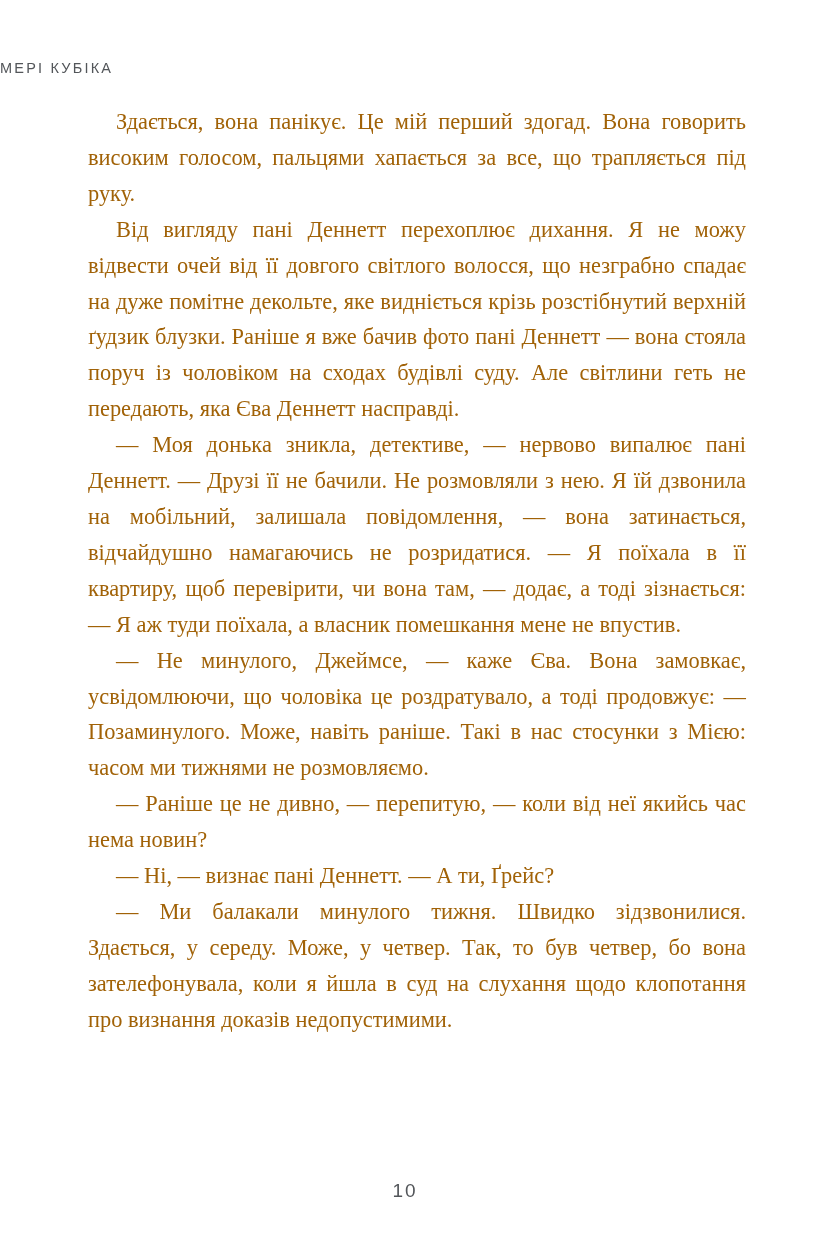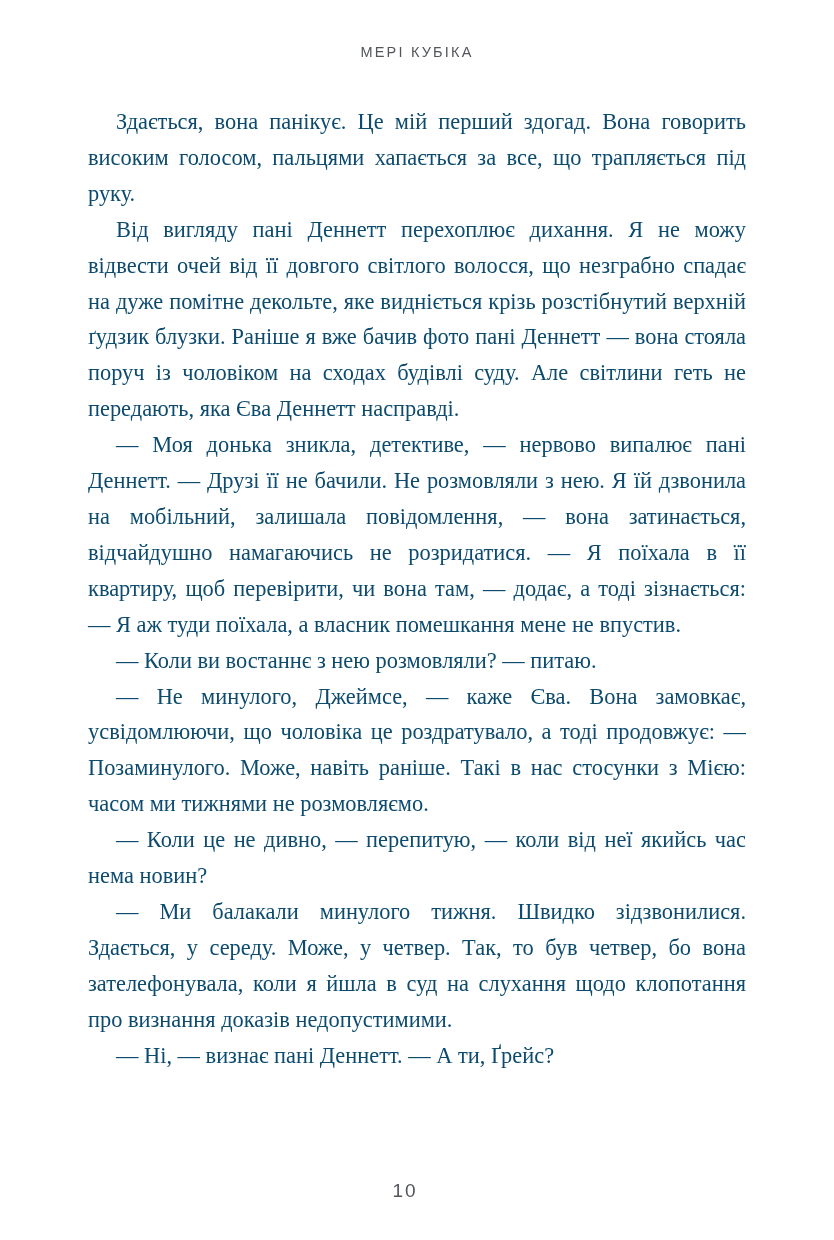--- a/index.html
+++ b/index.html
@@ -15,39 +15,39 @@
     position: relative;
   }
   .page {
     position: relative;
     width: 834px;
     height: 1240px;
     box-sizing: border-box;
   }
   .running-head {
     position: absolute;
-    top: 44px;
+    top: 60px;
     left: 0;
     width: 834px;
-    text-align: center;
+    text-align: left;
     font-family: "Liberation Sans", "DejaVu Sans", sans-serif;
     font-size: 14.5px;
     letter-spacing: 2.2px;
     color: #53565a;
     font-weight: 400;
     white-space: nowrap;
   }
   .body-text {
     position: absolute;
     top: 104px;
     left: 88px;
     width: 658px;
     font-size: 22.4px;
     line-height: 35.9px;
-    color: #0c4a6e;
+    color: #a16207;
     text-align: justify;
     text-justify: inter-word;
     -webkit-hyphens: none;
     hyphens: none;
   }
   .body-text p {
     margin: 0;
     text-indent: 28px;
     text-align: justify;
   }
@@ -71,22 +71,21 @@
 <body>
 
 <div class="page">
 
   <div class="running-head">МЕРІ КУБІКА</div>
 
   <div class="body-text">
     <p>Здається, вона панікує. Це мій перший здогад. Вона говорить високим голосом, пальцями хапається за все, що трапляється під руку.</p>
     <p>Від вигляду пані Деннетт перехоплює дихання. Я не можу відвести очей від її довгого світлого волосся, що незграбно спадає на дуже помітне декольте, яке видніється крізь розстібнутий верхній ґудзик блузки. Раніше я вже бачив фото пані Деннетт — вона стояла поруч із чоловіком на сходах будівлі суду. Але світлини геть не передають, яка Єва Деннетт насправді.</p>
     <p>— Моя донька зникла, детективе, — нервово випалює пані Деннетт. — Друзі її не бачили. Не розмовляли з нею. Я їй дзвонила на мобільний, залишала повідомлення, — вона затинається, відчайдушно намагаючись не розридатися. — Я поїхала в її квартиру, щоб перевірити, чи вона там, — додає, а тоді зізнається: — Я аж туди поїхала, а власник помешкання мене не впустив.</p>
-    <p>— Коли ви востаннє з нею розмовляли? — питаю.</p>
     <p>— Не минулого, Джеймсе, — каже Єва. Вона замовкає, усвідомлюючи, що чоловіка це роздратувало, а тоді продовжує: — Позаминулого. Може, навіть раніше. Такі в нас стосунки з Мією: часом ми тижнями не розмовляємо.</p>
-    <p>— Коли це не дивно, — перепитую, — коли від неї якийсь час нема новин?</p>
+    <p>— Раніше це не дивно, — перепитую, — коли від неї якийсь час нема новин?</p>
+    <p>— Ні, — визнає пані Деннетт. — А ти, Ґрейс?</p>
     <p>— Ми балакали минулого тижня. Швидко зідзвонилися. Здається, у середу. Може, у четвер. Так, то був четвер, бо вона зателефонувала, коли я йшла в суд на слухання щодо клопотання про визнання доказів недопустимими.</p>
-    <p>— Ні, — визнає пані Деннетт. — А ти, Ґрейс?</p>
   </div>
 
   <div class="folio">10</div>
 
 </div>
 
 </body></html>

